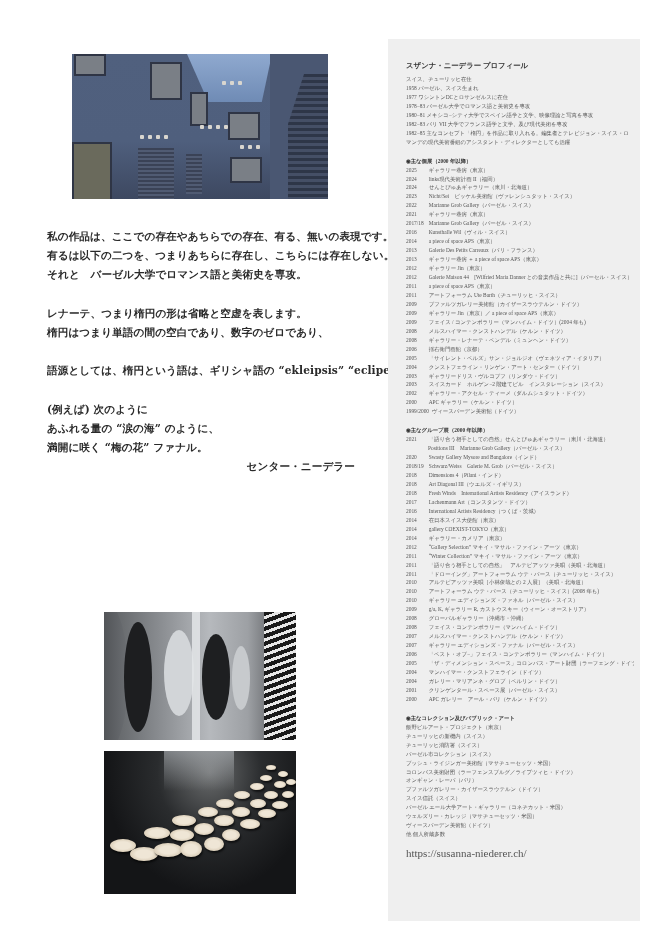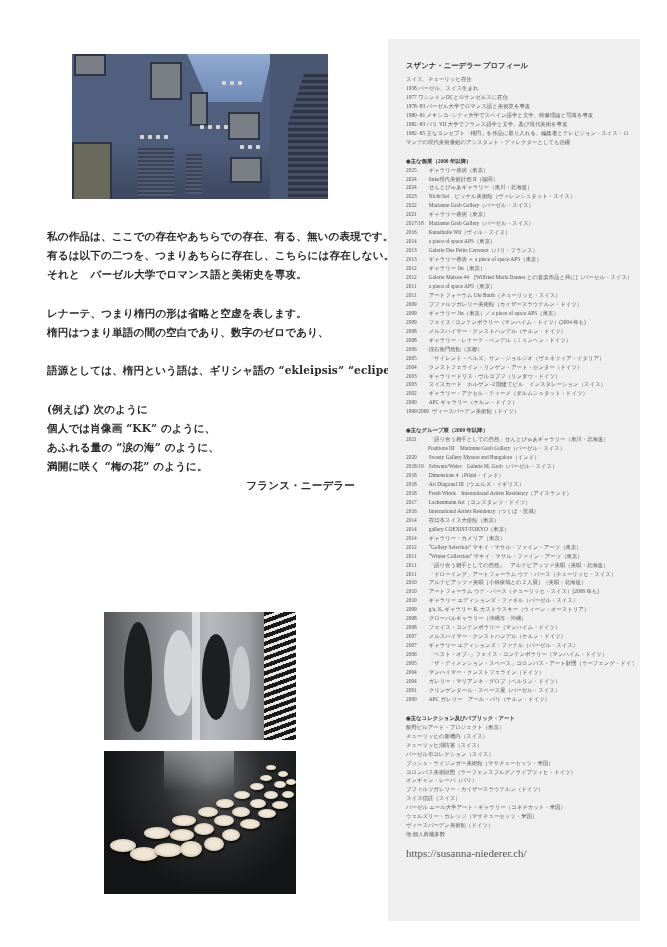--- a/index.html
+++ b/index.html
@@ -77,24 +77,23 @@
   <div class="line">私の作品は、ここでの存在やあちらでの存在、有る、無いの表現です。</div>
   <div class="line">有るは以下の二つを、つまりあちらに存在し、こちらには存在しない。</div>
   <div class="line">それと　バーゼル大学でロマンス語と美術史を専攻。</div>
   <div class="gap"></div>
   <div class="line">レナーテ、つまり楕円の形は省略と空虚を表します。</div>
   <div class="line">楕円はつまり単語の間の空白であり、数字のゼロであり、</div>
   <div class="gap"></div>
   <div class="line">語源としては、楕円という語は、ギリシャ語の “ekleipsis” “eclipes”</div>
   <div class="gap"></div>
   <div class="line">(例えば) 次のように</div>
-  <div class="line">個人では肖像画 “KK” のように、</div>
   <div class="line">あふれる量の “涙の海” のように、</div>
-  <div class="line">満開に咲く “梅の花” のように。</div>
-  <div class="line sig">フランス・ニーデラー</div>
+  <div class="line">満開に咲く “梅の花” ファナル。</div>
+  <div class="line sig">センター・ニーデラー</div>
 </div>
 
 <div class="photo" id="photo2">
   <div class="disc" style="left:-20px;top:-10px;width:44px;height:150px;background:linear-gradient(90deg,#3d3f42,#6c6f73);"></div>
   <div class="disc" style="left:20px;top:10px;width:28px;height:110px;background:#1d1e20;"></div>
   <div class="disc" style="left:60px;top:18px;width:30px;height:86px;background:#d2d5d8;"></div>
   <div style="position:absolute;left:88px;top:0;width:8px;height:128px;background:#e4e6e9;opacity:.85;"></div>
   <div class="disc" style="left:98px;top:22px;width:28px;height:86px;background:#1e1f21;"></div>
   <div class="disc" style="left:128px;top:34px;width:18px;height:64px;background:#c7cacd;"></div>
   <div class="blinds"></div>

